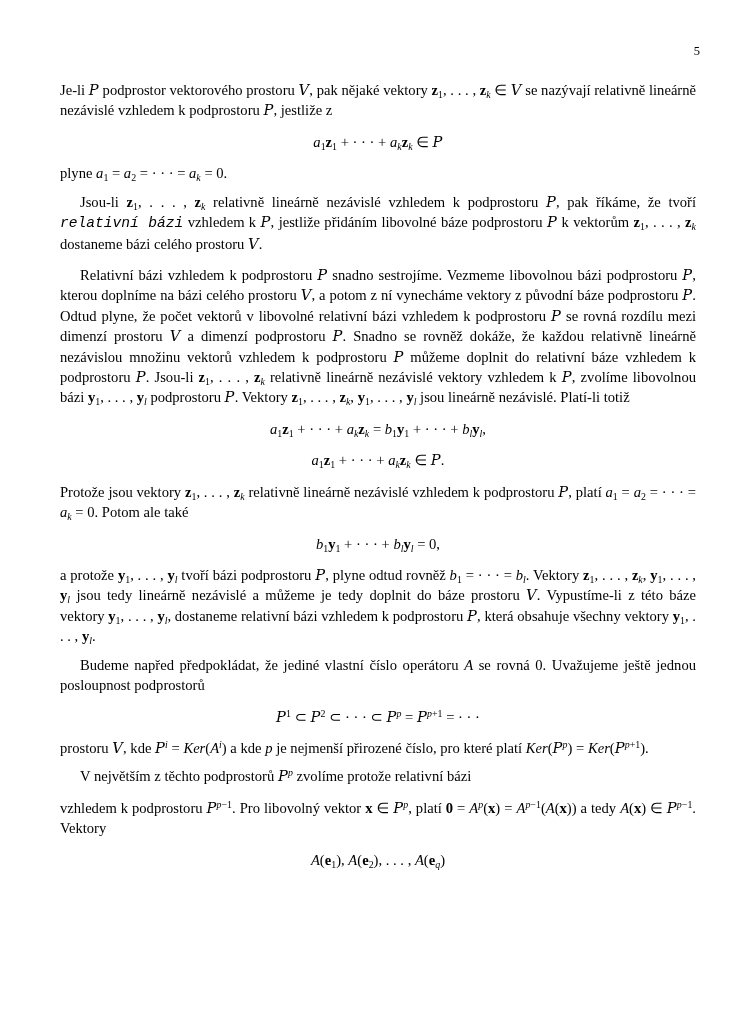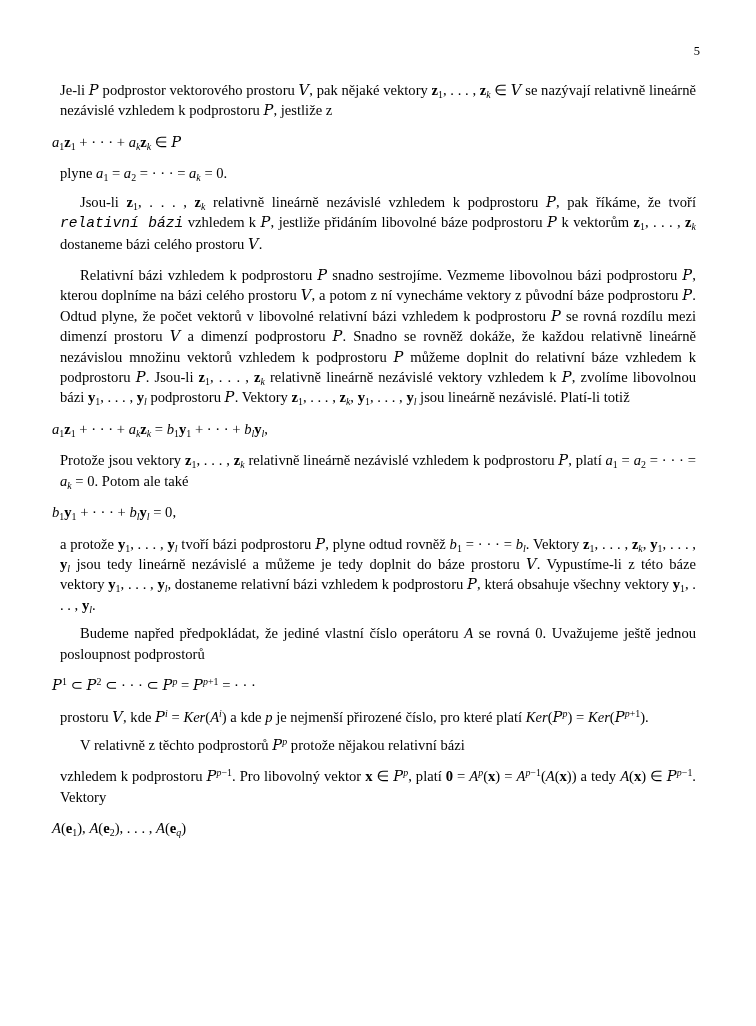--- a/index.html
+++ b/index.html
@@ -43,21 +43,21 @@
     margin-top: 1px;
   }
   p.noindent {
     text-indent: 0;
     margin-top: 1px;
   }
   p.gap {
     margin-top: 11px;
   }
   .eq {
-    text-align: left;
+    text-align: center;
     margin: 11px 0 11px 0;
     font-size: 14.6px;
     text-indent: 0;
   }
   .bolddef {
     font-weight: bold;
   }
   i, .it {
     font-style: italic;
     font-family: Liberation Mono, monospace;
@@ -100,34 +100,35 @@
 
     <p class="noindent gap">plyne <span class="mi">a</span><sub>1</sub> = <span class="mi">a</span><sub>2</sub> = · · · = <span class="mi">a</span><sub><span class="mi">k</span></sub> = 0.</p>
 
     <p class="para"><span>Jsou-li </span><span class="bvec">z</span><sub>1</sub>, . . . , <span class="bvec">z</span><sub><span class="mi">k</span></sub><span> relativně lineárně nezávislé vzhledem k podprostoru </span><span class="cal">P</span>, pak říkáme, že tvoří <i>relativní bázi</i> vzhledem k <span class="cal">P</span>, jestliže přidáním libovolné báze podprostoru <span class="cal">P</span> k vektorům <span class="bvec">z</span><sub>1</sub>, . . . , <span class="bvec">z</span><sub><span class="mi">k</span></sub> dostaneme bázi celého prostoru <span class="cal">V</span>.</p>
 
     <p class="para gap"><span>Relativní bázi vzhledem k podprostoru </span><span class="cal">P</span> snadno sestrojíme. Vezmeme libovolnou bázi podprostoru <span class="cal">P</span>, kterou doplníme na bázi celého prostoru <span class="cal">V</span>, a potom z ní vynecháme vektory z původní báze podprostoru <span class="cal">P</span>. Odtud plyne, že počet vektorů v libovolné relativní bázi vzhledem k podprostoru <span class="cal">P</span> se rovná rozdílu mezi dimenzí prostoru <span class="cal">V</span> a dimenzí podprostoru <span class="cal">P</span>. Snadno se rovněž dokáže, že každou relativně lineárně nezávislou množinu vektorů vzhledem k podprostoru <span class="cal">P</span> můžeme doplnit do relativní báze vzhledem k podprostoru <span class="cal">P</span>. Jsou-li <span class="bvec">z</span><sub>1</sub>, . . . , <span class="bvec">z</span><sub><span class="mi">k</span></sub> relativně lineárně nezávislé vektory vzhledem k <span class="cal">P</span>, zvolíme libovolnou bázi <span class="bvec">y</span><sub>1</sub>, . . . , <span class="bvec">y</span><sub><span class="mi">l</span></sub> podprostoru <span class="cal">P</span>. Vektory <span class="bvec">z</span><sub>1</sub>, . . . , <span class="bvec">z</span><sub><span class="mi">k</span></sub>, <span class="bvec">y</span><sub>1</sub>, . . . , <span class="bvec">y</span><sub><span class="mi">l</span></sub> jsou lineárně nezávislé. Platí-li totiž</p>
 
     <p class="eq"><span class="mi">a</span><sub>1</sub><span class="bvec">z</span><sub>1</sub> + · · · + <span class="mi">a</span><sub><span class="mi">k</span></sub><span class="bvec">z</span><sub><span class="mi">k</span></sub> = <span class="mi">b</span><sub>1</sub><span class="bvec">y</span><sub>1</sub> + · · · + <span class="mi">b</span><sub><span class="mi">l</span></sub><span class="bvec">y</span><sub><span class="mi">l</span></sub>,</p>
 
 
+    <p class="eq"><span class="mi">a</span><sub>1</sub><span class="bvec">z</span><sub>1</sub> + · · · + <span class="mi">a</span><sub><span class="mi">k</span></sub><span class="bvec">z</span><sub><span class="mi">k</span></sub> ∈ <span class="cal">P</span>.</p>
 
     <p class="noindent gap"><span>Protože jsou vektory </span><span class="bvec">z</span><sub>1</sub>, . . . , <span class="bvec">z</span><sub><span class="mi">k</span></sub> relativně lineárně nezávislé vzhledem k podprostoru <span class="cal">P</span>, platí <span class="mi">a</span><sub>1</sub> = <span class="mi">a</span><sub>2</sub> = · · · = <span class="mi">a</span><sub><span class="mi">k</span></sub> = 0. Potom ale také</p>
 
     <p class="eq"><span class="mi">b</span><sub>1</sub><span class="bvec">y</span><sub>1</sub> + · · · + <span class="mi">b</span><sub><span class="mi">l</span></sub><span class="bvec">y</span><sub><span class="mi">l</span></sub> = 0,</p>
 
     <p class="noindent gap"><span>a protože </span><span class="bvec">y</span><sub>1</sub>, . . . , <span class="bvec">y</span><sub><span class="mi">l</span></sub> tvoří bázi podprostoru <span class="cal">P</span>, plyne odtud rovněž <span class="mi">b</span><sub>1</sub> = · · · = <span class="mi">b</span><sub><span class="mi">l</span></sub>. Vektory <span class="bvec">z</span><sub>1</sub>, . . . , <span class="bvec">z</span><sub><span class="mi">k</span></sub>, <span class="bvec">y</span><sub>1</sub>, . . . , <span class="bvec">y</span><sub><span class="mi">l</span></sub> jsou tedy lineárně nezávislé a můžeme je tedy doplnit do báze prostoru <span class="cal">V</span>. Vypustíme-li z této báze vektory <span class="bvec">y</span><sub>1</sub>, . . . , <span class="bvec">y</span><sub><span class="mi">l</span></sub>, dostaneme relativní bázi vzhledem k podprostoru <span class="cal">P</span>, která obsahuje všechny vektory <span class="bvec">y</span><sub>1</sub>, . . . , <span class="bvec">y</span><sub><span class="mi">l</span></sub>.</p>
 
     <p class="para">Budeme napřed předpokládat, že jediné vlastní číslo operátoru <span class="mi">A</span> se rovná 0. Uvažujeme ještě jednou posloupnost podprostorů</p>
 
     <p class="eq"><span class="cal">P</span><sup>1</sup> ⊂ <span class="cal">P</span><sup>2</sup> ⊂ · · · ⊂ <span class="cal">P</span><sup><span class="mi">p</span></sup> = <span class="cal">P</span><sup><span class="mi">p</span>+1</sup> = · · ·</p>
 
     <p class="noindent gap">prostoru <span class="cal">V</span>, kde <span class="cal">P</span><sup><span class="mi">i</span></sup> = <span class="mi">Ker</span>(<span class="mi">A</span><sup><span class="mi">i</span></sup>) a kde <span class="mi">p</span> je nejmenší přirozené číslo, pro které platí <span class="mi">Ker</span>(<span class="cal">P</span><sup><span class="mi">p</span></sup>) = <span class="mi">Ker</span>(<span class="cal">P</span><sup><span class="mi">p</span>+1</sup>).</p>
 
-    <p class="para"><span>V relativně z těchto podprostorů </span><span class="cal">P</span><sup><span class="mi">p</span></sup><span> protože nějakou relativní bázi</span></p>
+    <p class="para"><span>V největším z těchto podprostorů </span><span class="cal">P</span><sup><span class="mi">p</span></sup><span> zvolíme protože relativní bázi</span></p>
 
 
     <p class="noindent gap">vzhledem k podprostoru <span class="cal">P</span><sup><span class="mi">p</span>−1</sup>. Pro libovolný vektor <span class="bvec">x</span> ∈ <span class="cal">P</span><sup><span class="mi">p</span></sup>, platí <span class="bvec">0</span> = <span class="mi">A</span><sup><span class="mi">p</span></sup>(<span class="bvec">x</span>) = <span class="mi">A</span><sup><span class="mi">p</span>−1</sup>(<span class="mi">A</span>(<span class="bvec">x</span>)) a tedy <span class="mi">A</span>(<span class="bvec">x</span>) ∈ <span class="cal">P</span><sup><span class="mi">p</span>−1</sup>. Vektory</p>
 
     <p class="eq"><span class="mi">A</span>(<span class="bvec">e</span><sub>1</sub>), <span class="mi">A</span>(<span class="bvec">e</span><sub>2</sub>), . . . , <span class="mi">A</span>(<span class="bvec">e</span><sub><span class="mi">q</span></sub>)</p>
 
   </div>
 </div>
 
 </body></html>

